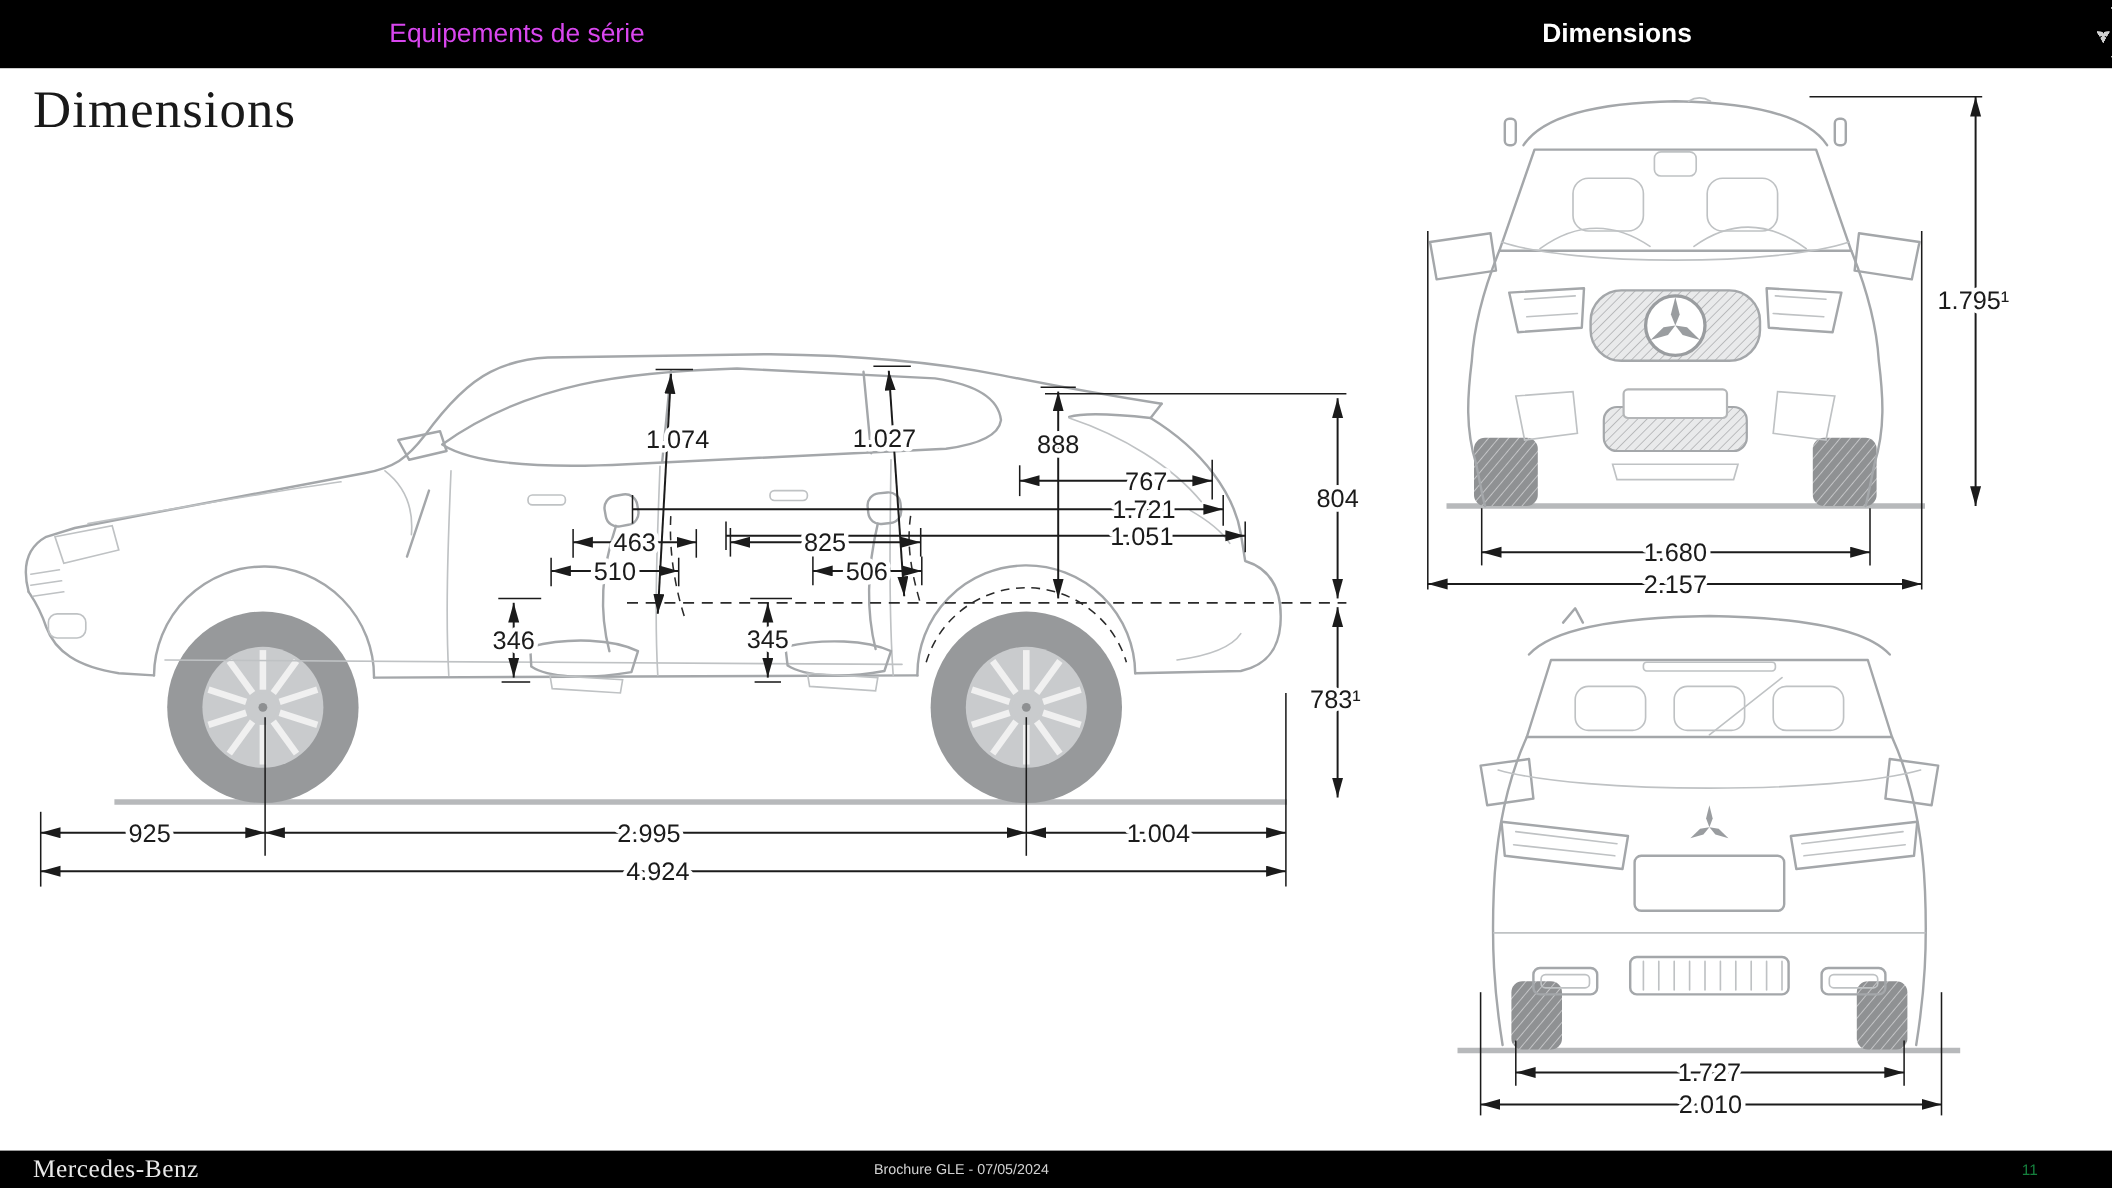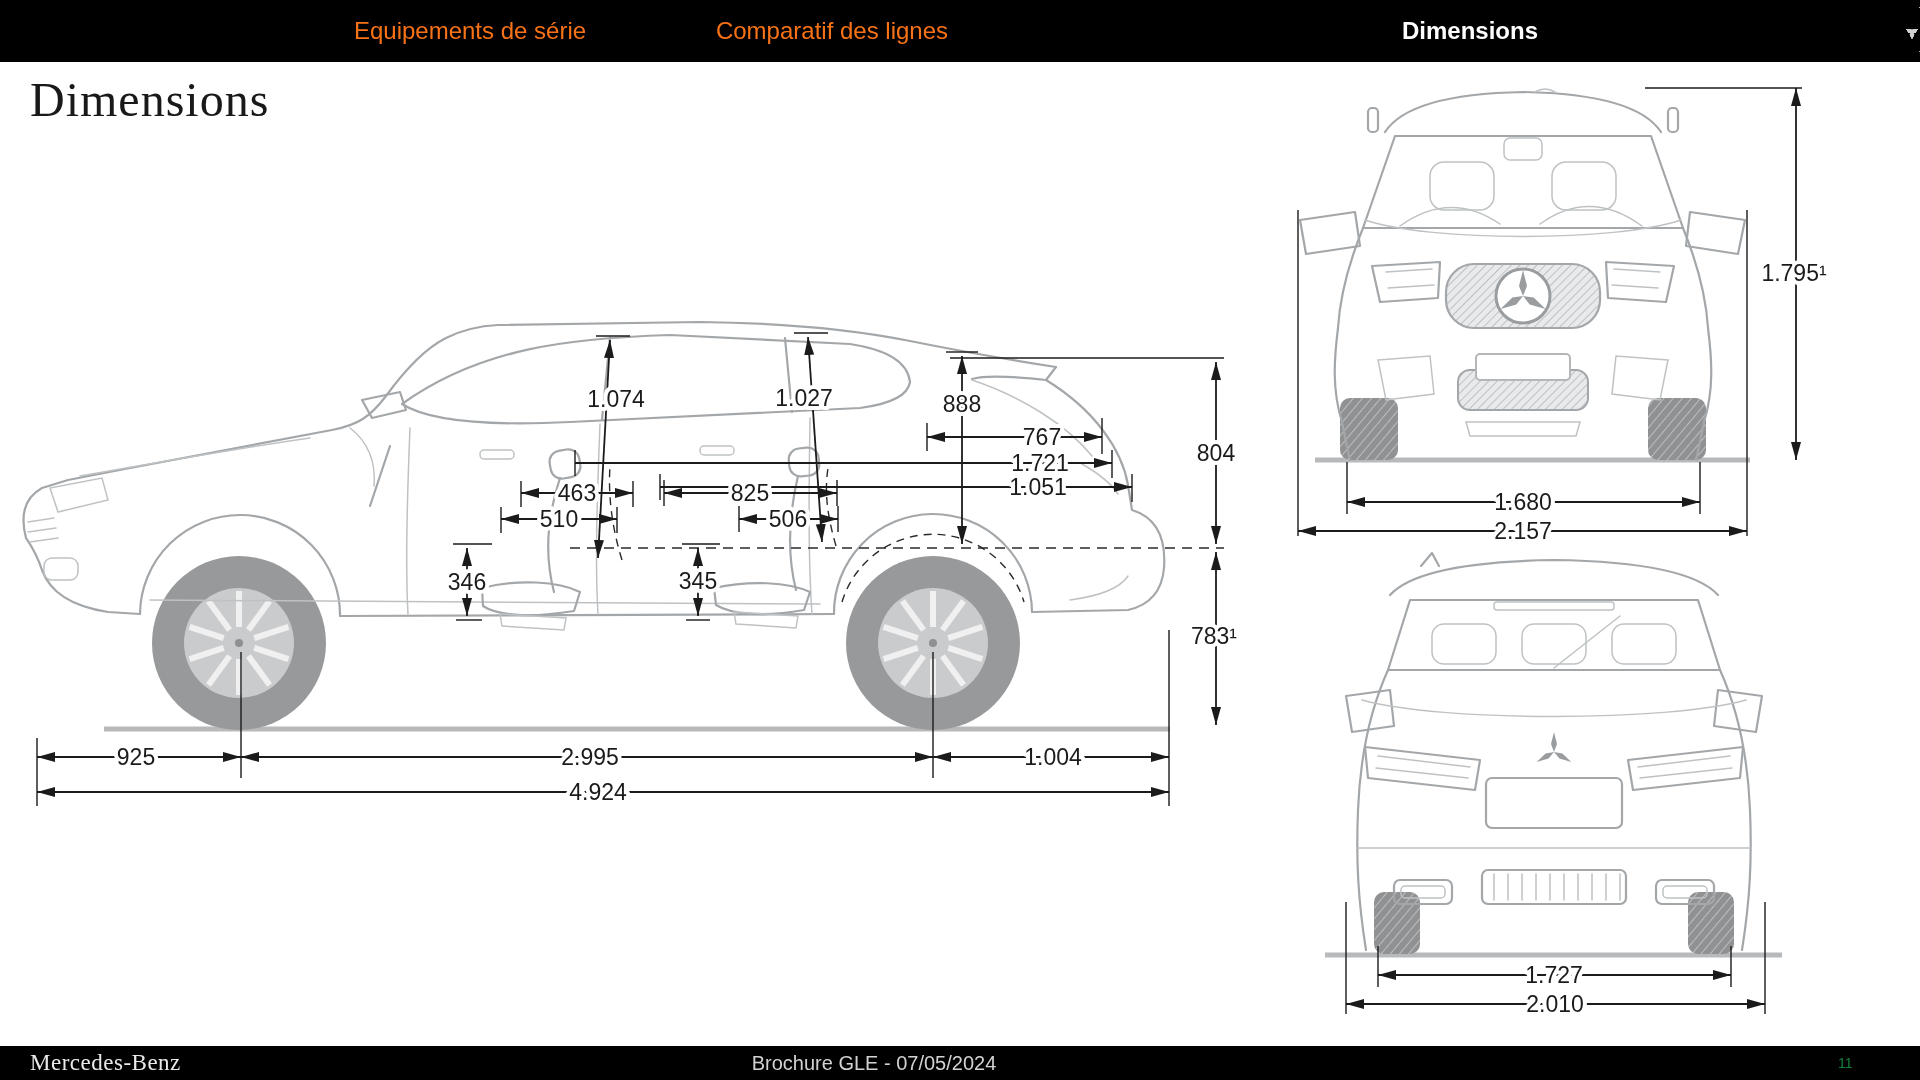--- a/index.html
+++ b/index.html
@@ -1,54 +1,53 @@
 <!DOCTYPE html>
 <html><head>
 <meta charset="utf-8">
 <style>
   html,body{margin:0;padding:0;background:#444;}
   .page{position:relative;width:1920px;height:1080px;background:#ffffff;overflow:hidden;
         font-family:"Liberation Sans",sans-serif;}
   
   .topnav{position:absolute;left:0;top:0;width:1920px;height:62px;background:#000;}
   .nav-item{position:absolute;top:0;height:62px;line-height:62px;transform:translateX(-50%);
-            color:#f97316;font-size:24px;white-space:nowrap;cursor:pointer;text-decoration:none;}
+            color:#d946ef;font-size:24px;white-space:nowrap;cursor:pointer;text-decoration:none;}
   .nav-item.active{color:#ffffff;font-weight:700;}
   .star-pattern{position:absolute;right:0;top:0;width:660px;height:62px;overflow:hidden;}
   .star-row{position:absolute;display:flex;gap:9px;}
   
   .page-title{position:absolute;left:30px;top:72px;margin:0;font-family:"Liberation Serif",serif;
               font-weight:400;font-size:48px;color:#191919;letter-spacing:1px;}
   
   .footer{position:absolute;left:0;top:1046px;width:1920px;height:34px;background:#000;}
   .brand{position:absolute;left:30px;top:0;height:34px;line-height:34px;color:#e9e9e9;
          font-family:"Liberation Serif",serif;font-size:23px;letter-spacing:0.5px;}
   .doc-title{position:absolute;left:0;width:1748px;text-align:center;top:0;height:34px;line-height:34px;
-         color:#d2d2d2;font-size:20px;}
+         color:#d2d2d2;font-size:13px;}
   .page-num{position:absolute;left:1838px;top:0;height:34px;line-height:34px;color:#15803d;font-size:14px;}
   
   svg{position:absolute;overflow:visible;}
   .cl{stroke:#a4a7aa;stroke-width:2.2;fill:none;stroke-linecap:round;stroke-linejoin:round;}
   .cl2{stroke:#bfc2c4;stroke-width:1.5;fill:none;stroke-linecap:round;}
   .gnd{stroke:#b7b9bb;stroke-width:5;fill:none;}
   .dl{stroke:#1b1b1b;stroke-width:1.8;fill:none;}
   .tk{stroke:#1b1b1b;stroke-width:1.4;fill:none;}
   .dsh{stroke:#2a2a2a;stroke-width:1.5;fill:none;stroke-dasharray:10 7;}
   .dsh2{stroke:#2a2a2a;stroke-width:1.4;fill:none;stroke-dasharray:8 6;}
   svg text{font-family:"Liberation Sans",sans-serif;font-size:23px;fill:#1b1b1b;
            paint-order:stroke;stroke:#ffffff;stroke-width:8px;stroke-linejoin:round;text-anchor:middle;}
 </style>
 </head>
 <body>
 
 <div class="page">
 
   <header class="topnav">
     <a class="nav-item" style="left:470px">Equipements de série</a>
-    <a class="nav-item" style="left:832px">Comparatif des lignes</a>
     <a class="nav-item active" style="left:1470px">Dimensions</a>
     <div class="star-pattern" id="starPattern">
         <div class="star-row" style="top: 3px; right: 4px;">
           <svg width="18" height="16" viewBox="0 0 18 16" style="opacity:0.25">
             <g fill="#d2d2d2" transform="rotate(180 9 7.2)">
               <path d="M9 7.2 L6.8 4.8 L9 0.6 L11.2 4.8 Z"></path>
               <path d="M9 7.2 L6.8 4.8 L9 0.6 L11.2 4.8 Z" transform="rotate(120 9 7.2)"></path>
               <path d="M9 7.2 L6.8 4.8 L9 0.6 L11.2 4.8 Z" transform="rotate(240 9 7.2)"></path>
             </g>
           </svg>

